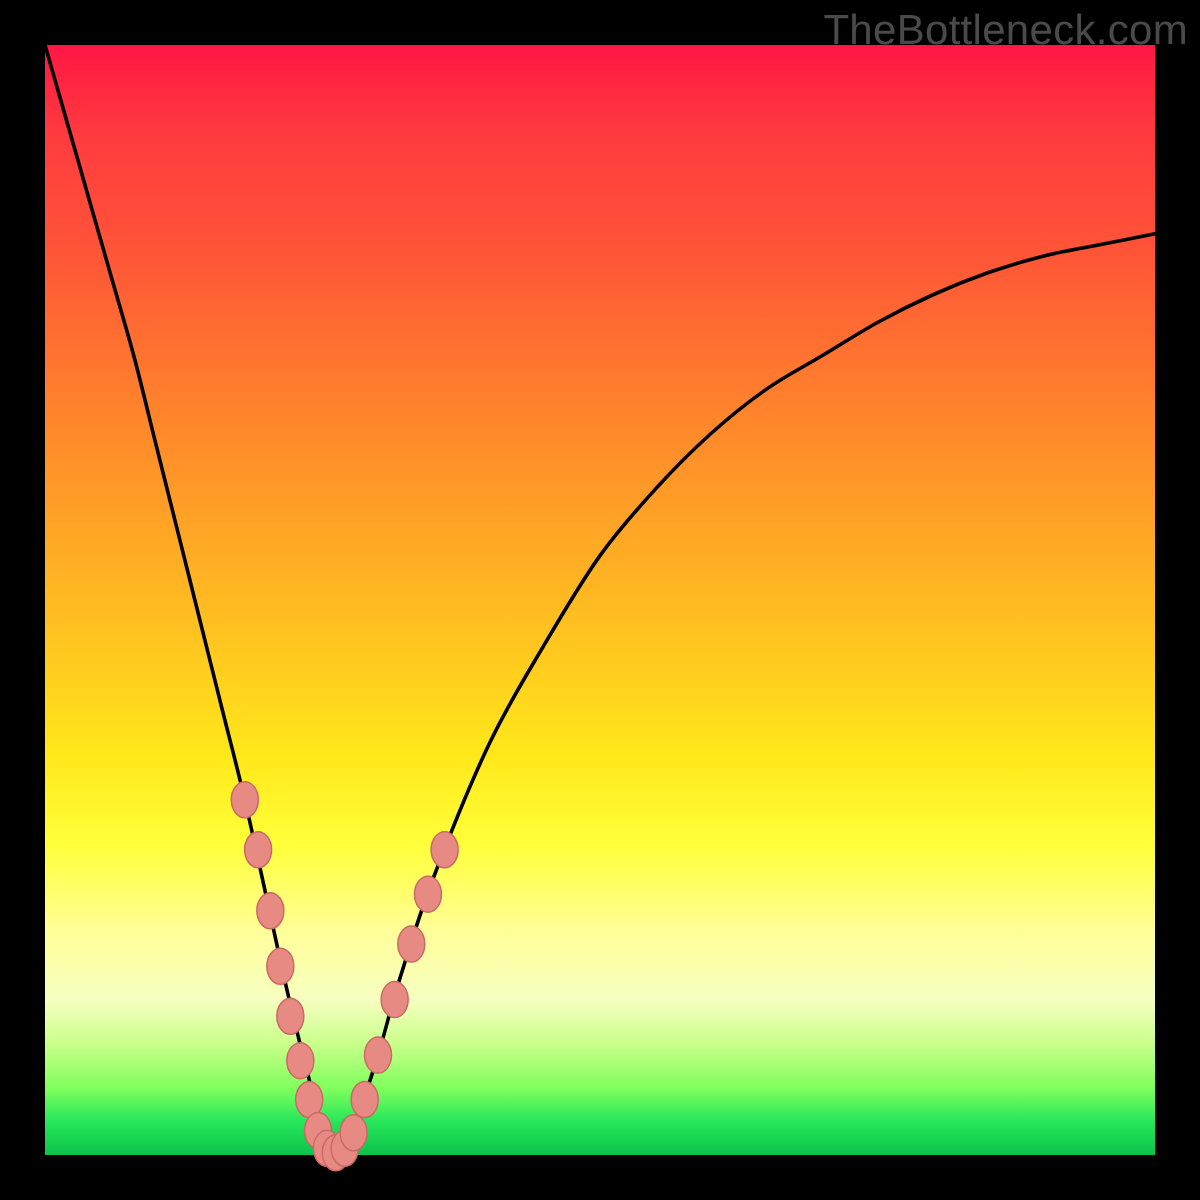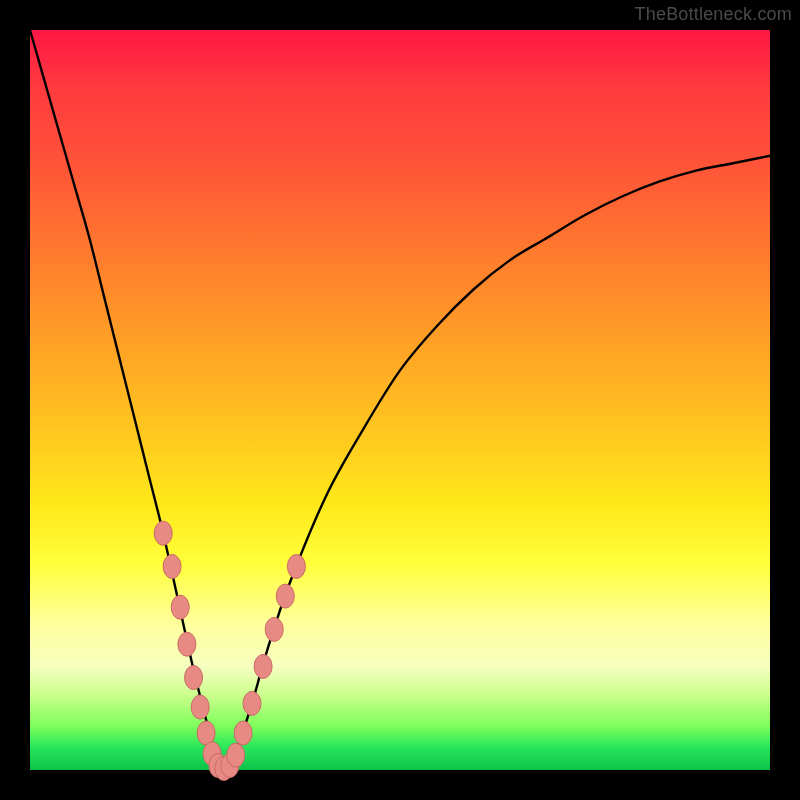--- a/index.html
+++ b/index.html
@@ -39,21 +39,21 @@
       #c9ff8a 90%,
       #7fff5c 94%,
       #26e65a 97%,
       #0cc24a 100%
     );
   }
   .watermark {
     position: absolute;
     top: 4px;
     right: 8px;
-    font-size: 18px;
+    font-size: 28px;
     font-weight: 500;
     color: #4a4a4a;
     letter-spacing: 0.2px;
     user-select: none;
   }
   svg.curve {
     position: absolute;
     left: 0;
     top: 0;
     width: 740px;

